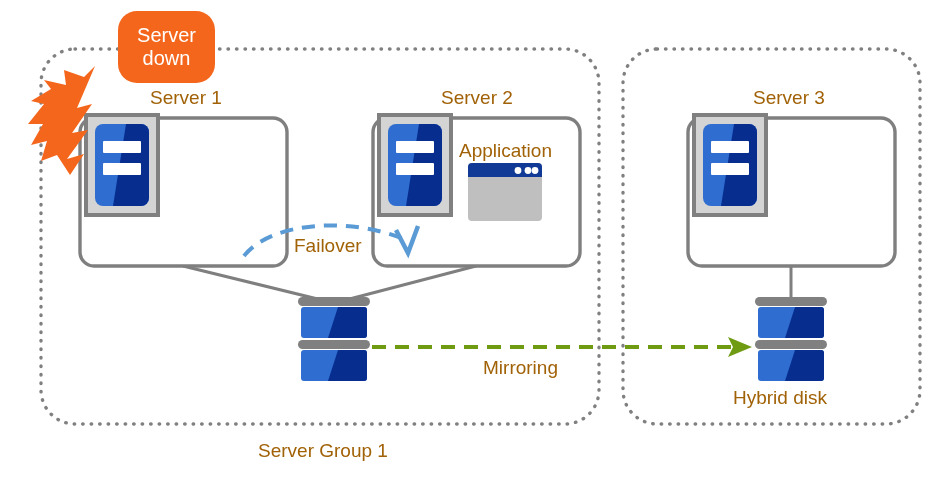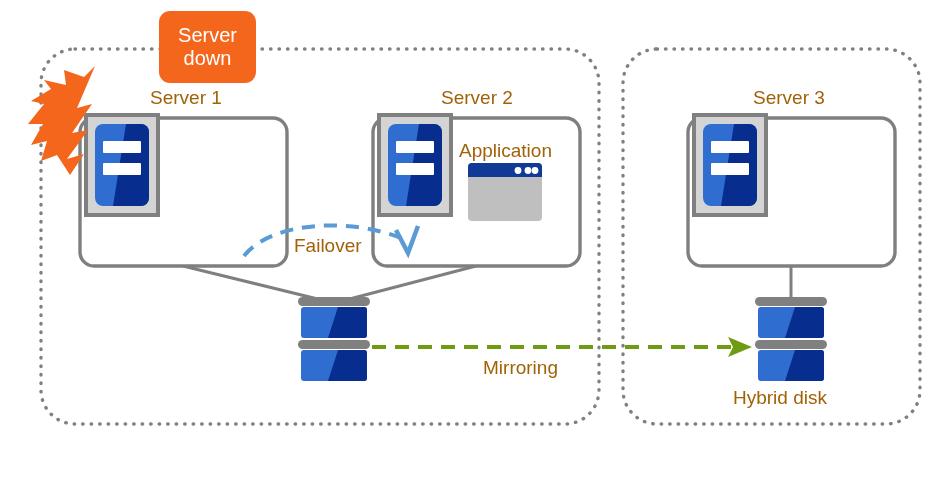--- a/index.html
+++ b/index.html
@@ -42,32 +42,31 @@
   .lbl-hd2      { left: 733px; top: 388px; }
   .lbl-grp1     { left: 258px; top: 441px; }
   .lbl-grp2     { left: 722px; top: 441px; }
 
   .badge {
     position: absolute;
     left: 118px;
     top: 11px;
     width: 97px;
     height: 72px;
-    border-radius: 11px;
+    border-radius: 19px;
     background: #f4661b;
     color: #ffffff;
     font-size: 20px;
     display: flex;
     flex-direction: column;
     align-items: center;
     justify-content: center;
     line-height: 1.15;
     text-align: center;
     font-family: "Liberation Sans", sans-serif;
-    margin-left: 41px;
   }
 </style>
 </head>
 <body>
 
 <div id="canvas">
 
   <svg id="vector-layer" viewBox="0 0 948 484" xmlns="http://www.w3.org/2000/svg">
 
     <defs>
@@ -155,20 +154,21 @@
 
   <div class="lbl lbl-app">Application</div>
 
   <div class="lbl lbl-failover">Failover</div>
 
   <div class="lbl lbl-mirroring">Mirroring</div>
 
 
   <div class="lbl lbl-hd2">Hybrid disk</div>
 
+  <div class="lbl lbl-grp1">Server Group 1</div>
 
 
   <div class="badge">
     <span>Server</span>
     <span>down</span>
   </div>
 
 </div>
 
 </body></html>

